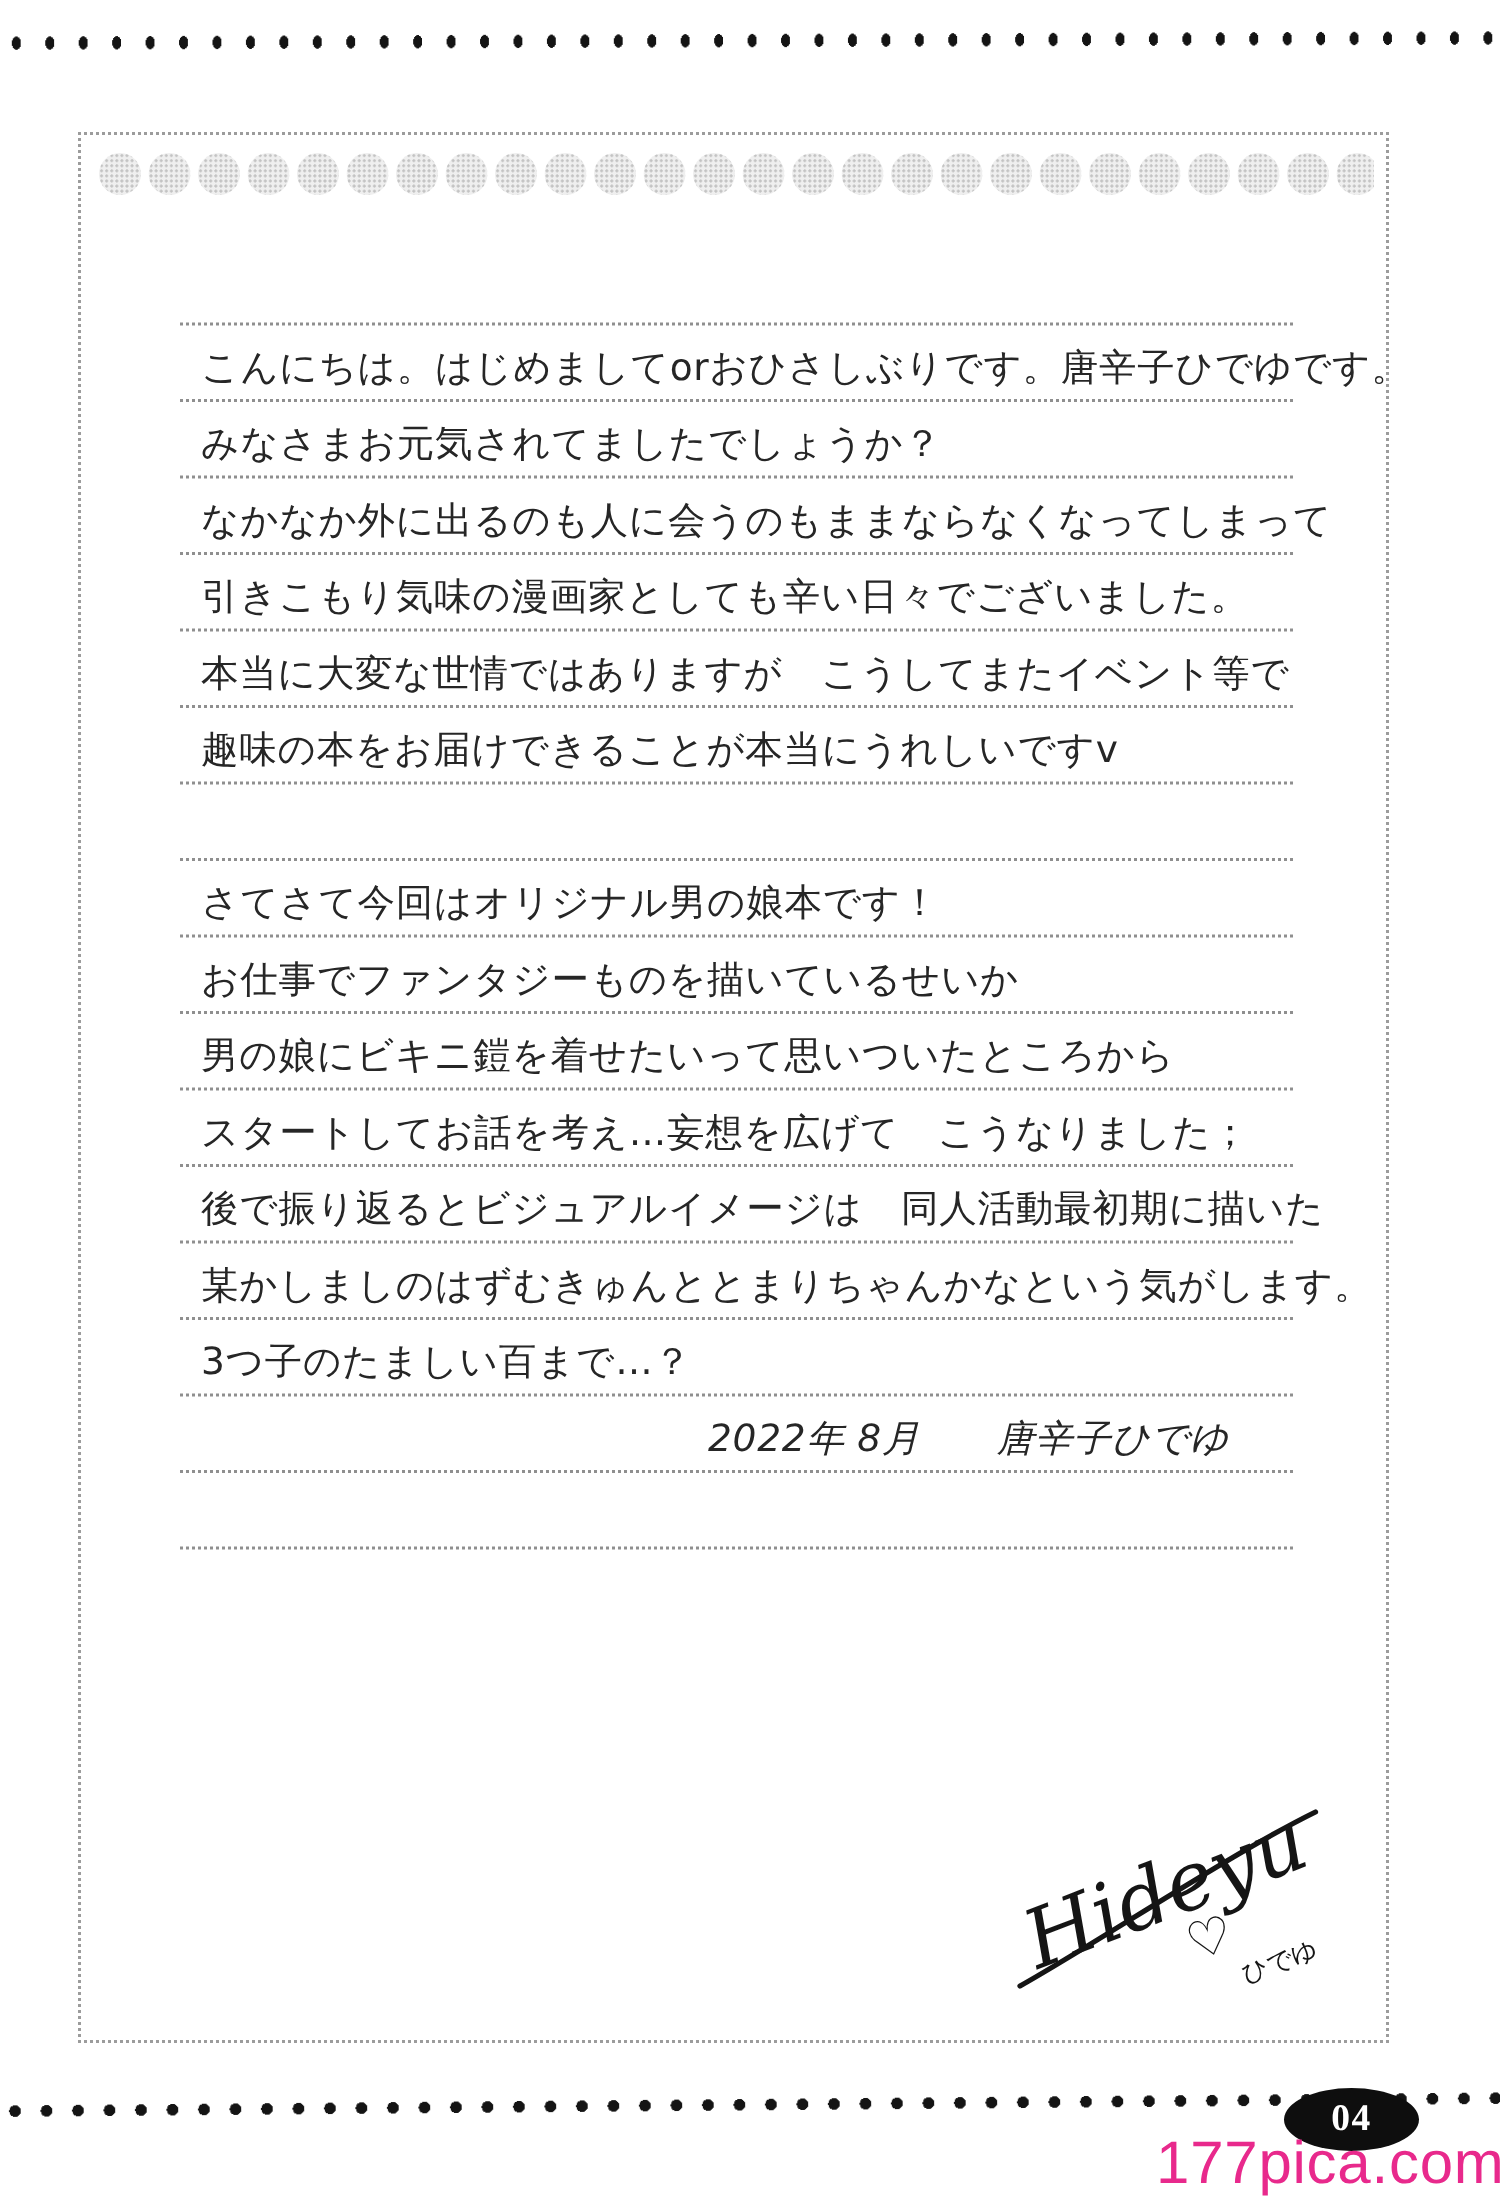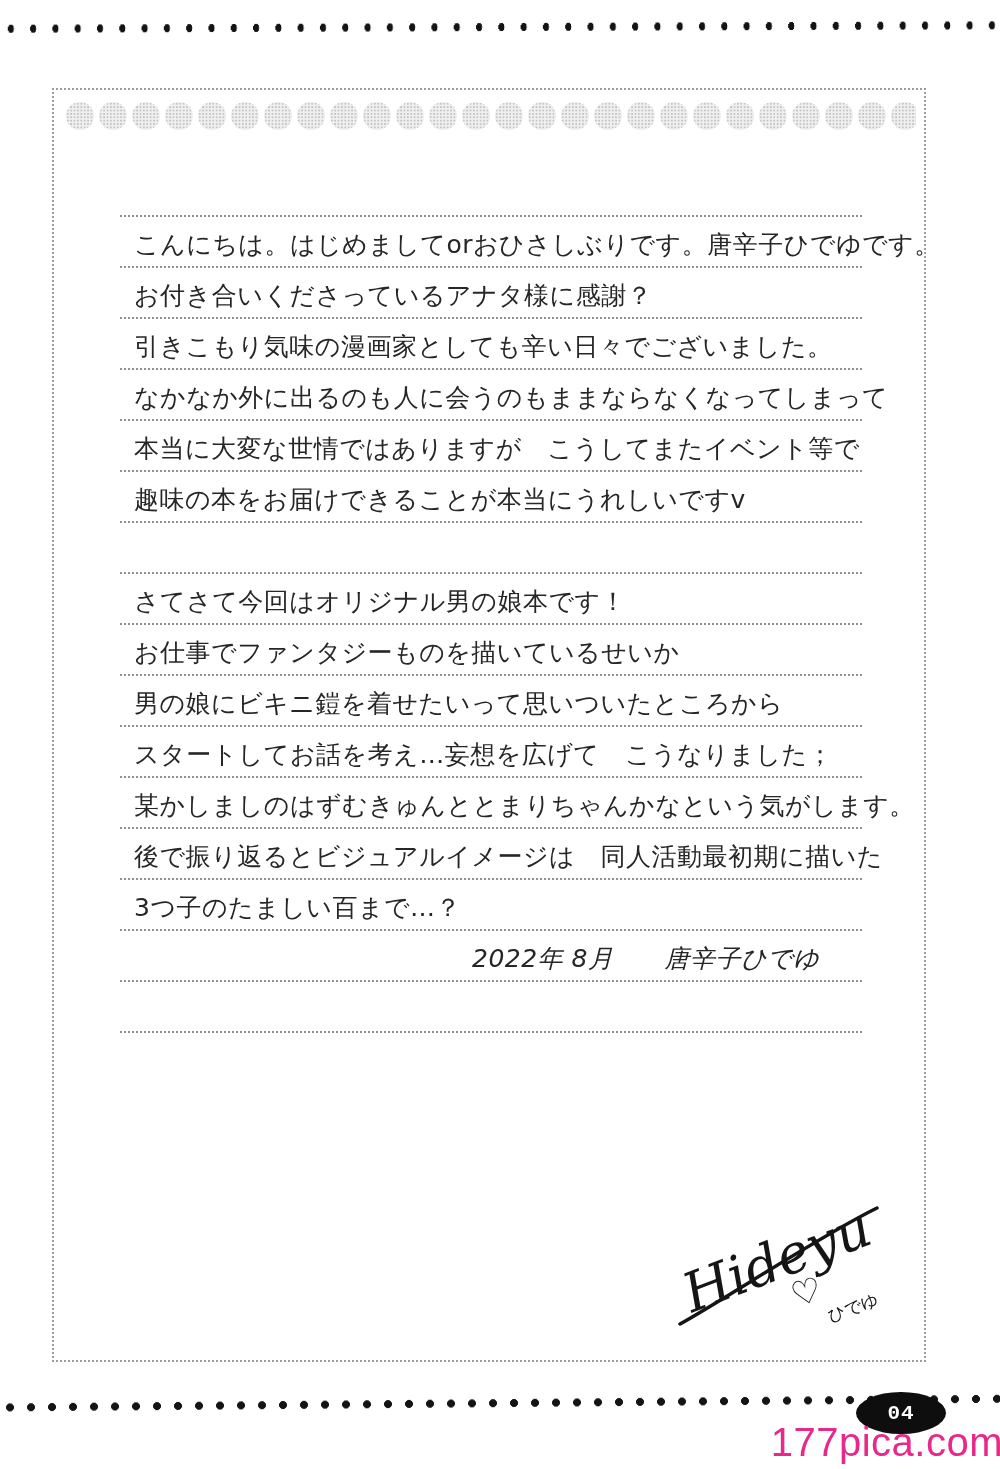--- a/index.html
+++ b/index.html
@@ -98,23 +98,23 @@
   .page-badge{
     position:absolute;
     left:856px; top:1392px;
     width:90px; height:42px;
     background:var(--badge);
     border-radius:50%;
     display:flex;
     align-items:center;
     justify-content:center;
     color:#ffffff;
-    font-family:Liberation Mono, monospace;
+    font-family:Liberation Serif, serif;
     font-weight:bold;
-    font-size:21px;
+    font-size:25px;
     letter-spacing:1px;
     z-index:2;
   }
   
   .watermark{
     position:absolute;
     right:-3px; top:1420px;
     font-family:"Liberation Sans",sans-serif;
     font-size:40px;
     letter-spacing:0.5px;
@@ -152,32 +152,32 @@
       <span class="halftone-circle"></span>
       <span class="halftone-circle"></span>
       <span class="halftone-circle"></span>
       <span class="halftone-circle"></span>
       <span class="halftone-circle"></span>
       <span class="halftone-circle"></span>
       <span class="halftone-circle"></span>
     </div>
   <div class="lines">
       <div class="line-row">こんにちは。はじめましてorおひさしぶりです。唐辛子ひでゆです。</div>
-      <div class="line-row">お付き合いくださっているアナタ様に感謝？</div>
+      <div class="line-row">みなさまお元気されてましたでしょうか？</div>
+      <div class="line-row">なかなか外に出るのも人に会うのもままならなくなってしまって</div>
       <div class="line-row">引きこもり気味の漫画家としても辛い日々でございました。</div>
-      <div class="line-row">なかなか外に出るのも人に会うのもままならなくなってしまって</div>
       <div class="line-row">本当に大変な世情ではありますが　こうしてまたイベント等で</div>
       <div class="line-row">趣味の本をお届けできることが本当にうれしいですv</div>
       <div class="line-row"></div>
       <div class="line-row">さてさて今回はオリジナル男の娘本です！</div>
       <div class="line-row">お仕事でファンタジーものを描いているせいか</div>
       <div class="line-row">男の娘にビキニ鎧を着せたいって思いついたところから</div>
       <div class="line-row">スタートしてお話を考え…妄想を広げて　こうなりました；</div>
+      <div class="line-row">後で振り返るとビジュアルイメージは　同人活動最初期に描いた</div>
       <div class="line-row">某かしましのはずむきゅんととまりちゃんかなという気がします。</div>
-      <div class="line-row">後で振り返るとビジュアルイメージは　同人活動最初期に描いた</div>
       <div class="line-row">3つ子のたましい百まで…？</div>
       <div class="line-row line-row--date">2022年 8月　　唐辛子ひでゆ</div>
       <div class="line-row"></div>
     </div>
 </div>
 
 <svg class="signature" width="240" height="150" viewBox="0 0 240 150">
   <path class="sig-stroke" d="M25,132 C75,104 165,44 222,16"></path>
   <g transform="rotate(-21 120 75)">
     <text class="sig-text" x="26" y="88">Hideyu</text>

